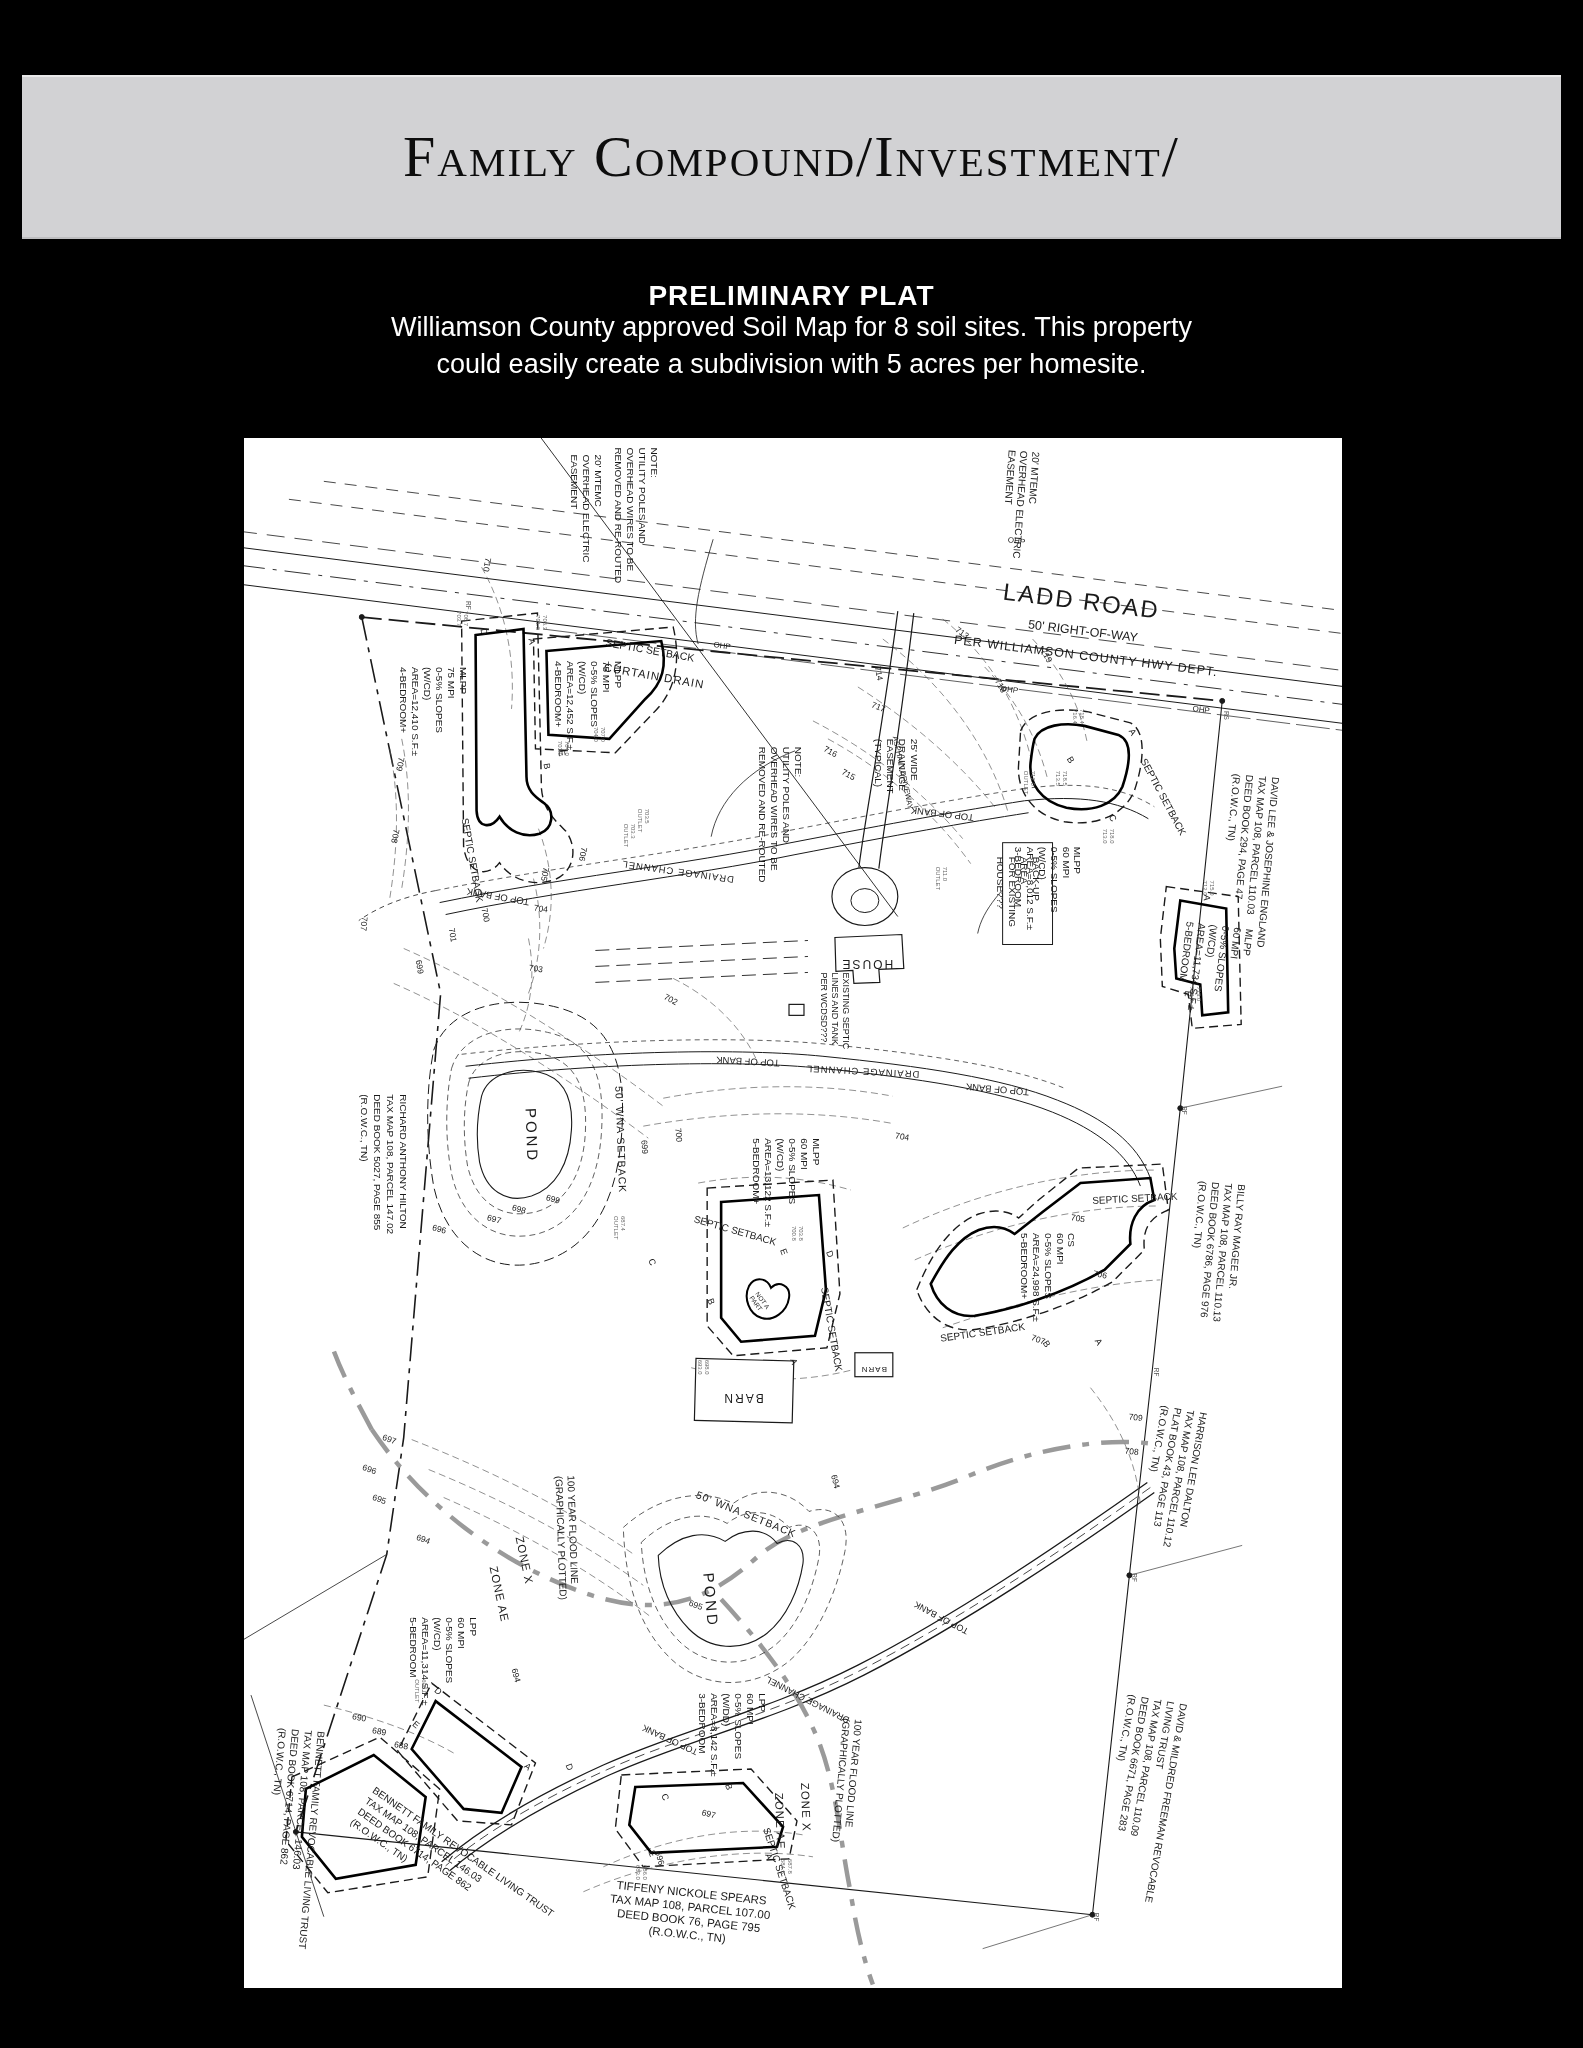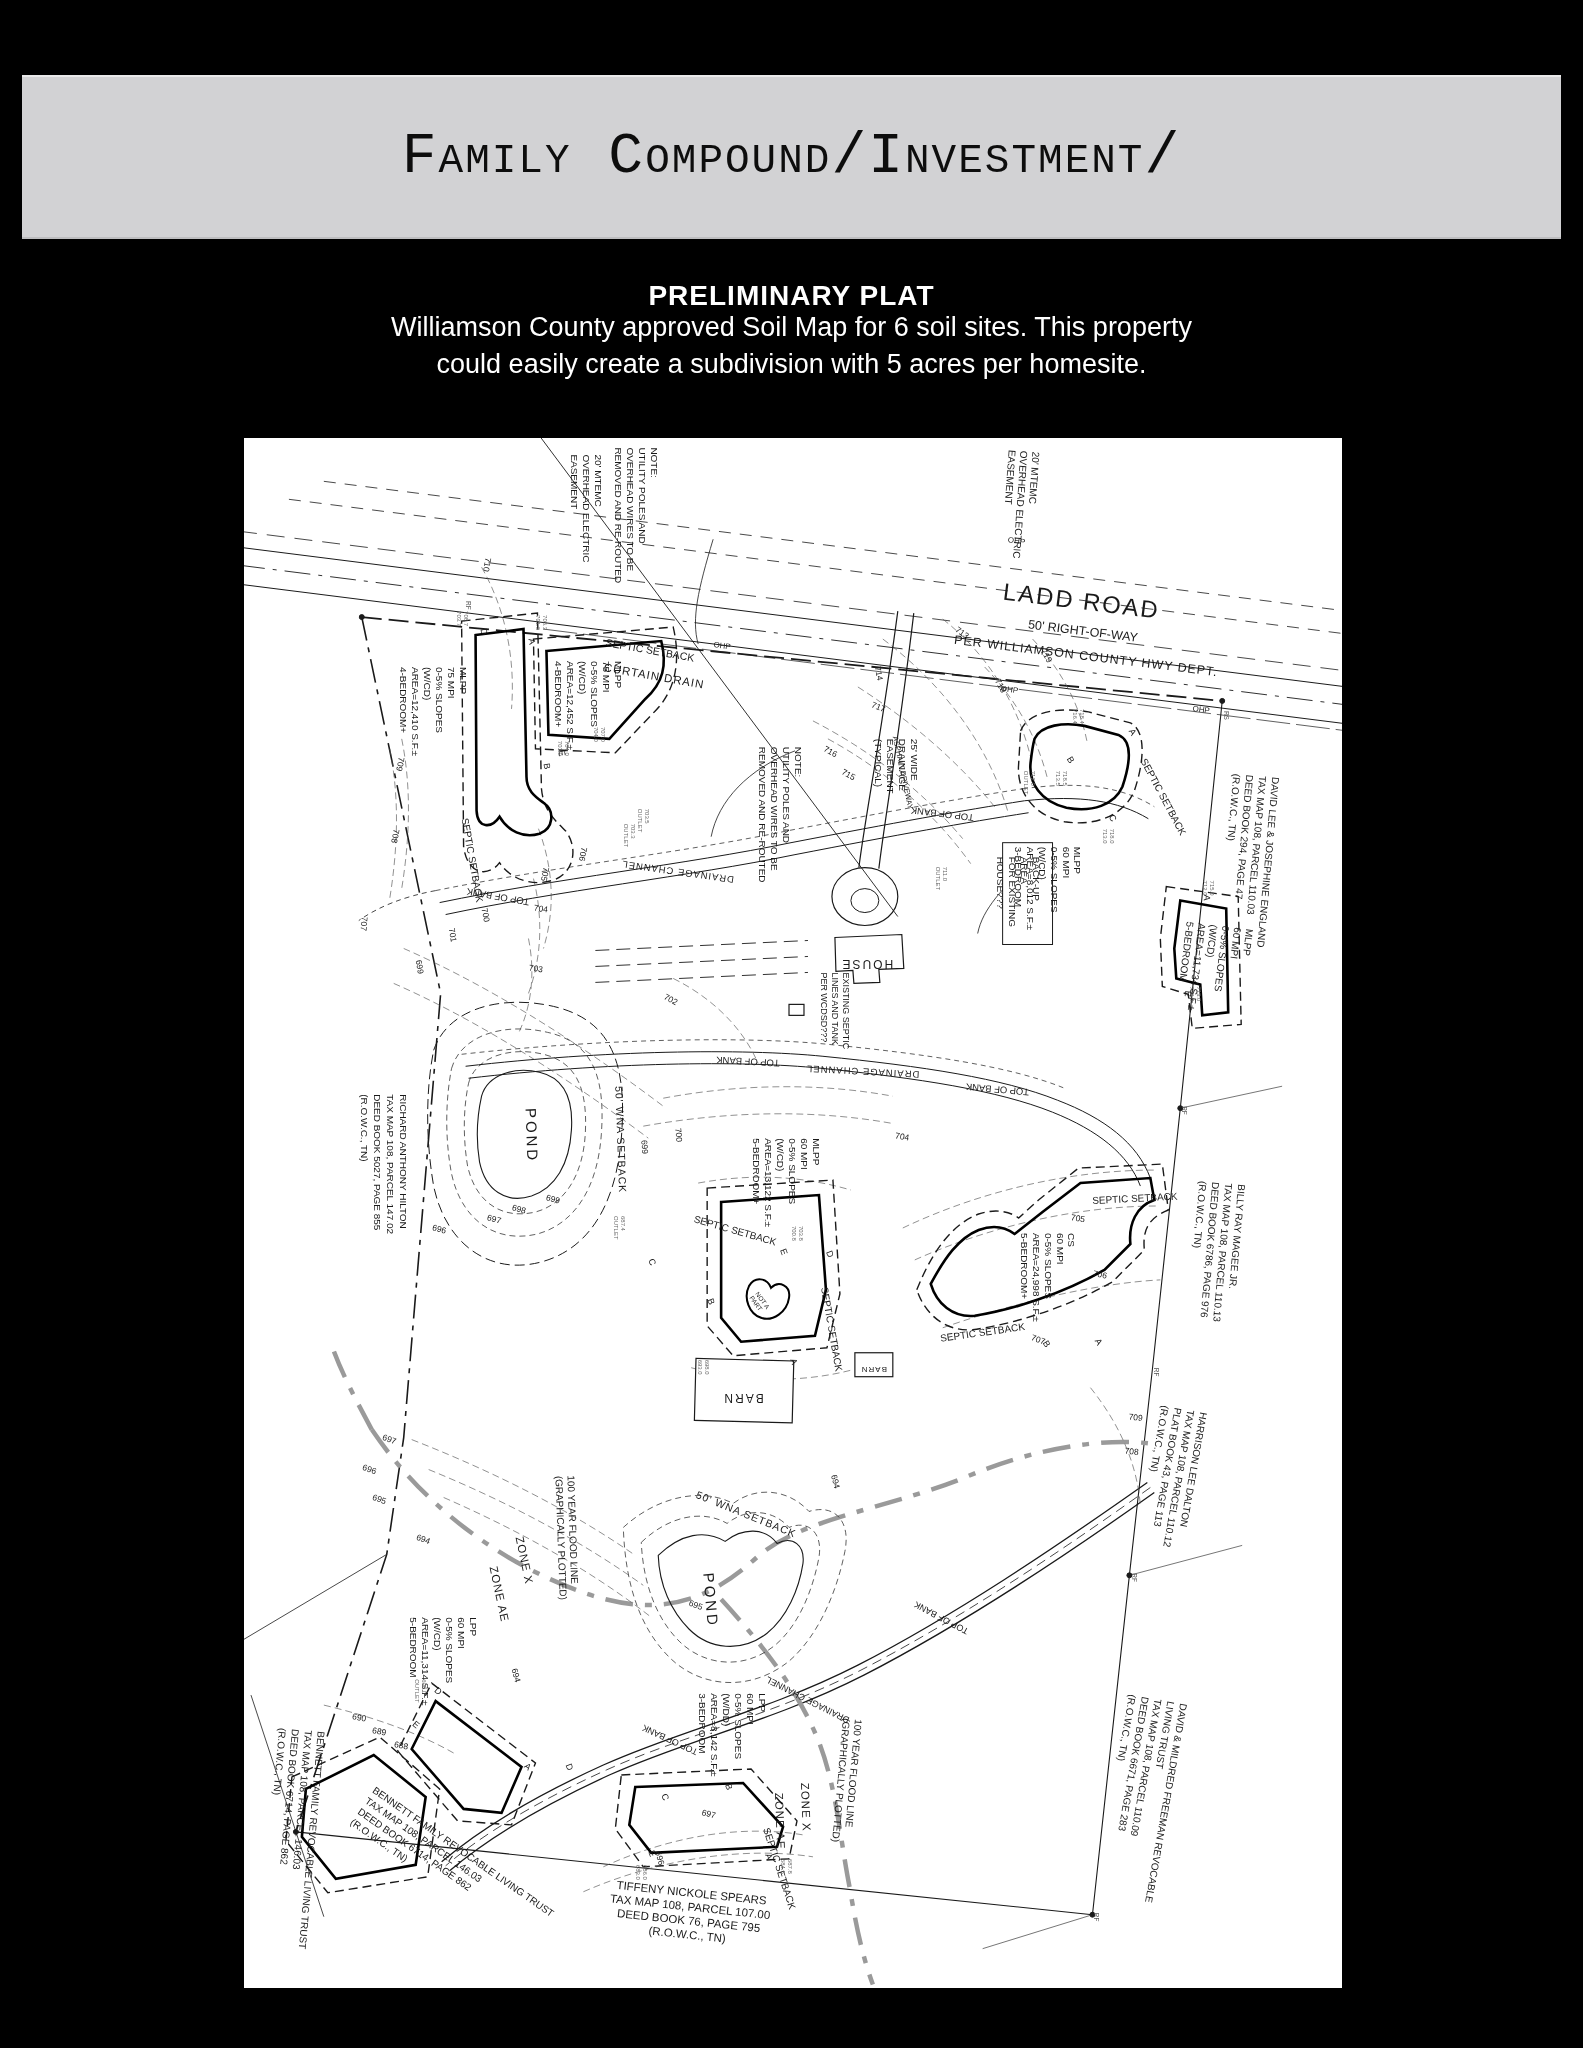--- a/index.html
+++ b/index.html
@@ -1,37 +1,37 @@
 <!DOCTYPE html>
 <html><head>
 <meta charset="utf-8">
 <style>
   html,body{margin:0;padding:0;background:#000;}
   body{width:1583px;height:2048px;position:relative;font-family:"Liberation Sans",sans-serif;overflow:hidden;}
   .banner{position:absolute;left:22px;top:75px;width:1539px;height:160px;background:#d2d2d4;
           border-top:2px solid #e9e9ea;border-bottom:2px solid #bdbdbf;
           display:flex;flex-direction:column;justify-content:center;align-items:center;}
-  .banner-line{font-family:Liberation Mono, monospace;font-variant:small-caps;font-weight:500;
+  .banner-line{font-family:Liberation Serif, serif;font-variant:small-caps;font-weight:500;
           font-size:58px;line-height:74px;color:#0d0d0d;letter-spacing:2px;white-space:nowrap;}
   .plat-heading{position:absolute;left:0;top:280px;width:100%;text-align:center;color:#fff;
           font-size:28px;font-weight:bold;letter-spacing:1px;}
   .plat-sub{position:absolute;left:0;width:100%;text-align:center;color:#fff;font-size:27px;font-weight:400;}
   .sub1{top:312px;} .sub2{top:349px;}
   .map-wrap{position:absolute;left:244px;top:438px;width:1098px;height:1550px;background:#fff;}
   svg text{font-family:"Liberation Sans",sans-serif;}
 </style>
 </head>
 <body>
 
 <div class="banner">
   <div class="banner-line">Family Compound/Investment/</div>
 </div>
 
 <div class="plat-heading">PRELIMINARY PLAT</div>
-<div class="plat-sub sub1">Williamson County approved Soil Map for 6 soil sites. This property</div>
+<div class="plat-sub sub1">Williamson County approved Soil Map for 8 soil sites. This property</div>
 <div class="plat-sub sub2">could easily create a subdivision with 5 acres per homesite.</div>
 
 <div class="map-wrap">
 <svg id="plat-svg" width="1098" height="1550" viewBox="0 0 1100 1550" xmlns="http://www.w3.org/2000/svg">
 
   <g stroke="#1a1a1a" fill="none" stroke-linecap="butt">
 
     <g>
       <path d="M-5,92 L1105,232" stroke-width="0.8" stroke-dasharray="18 10"></path>
       <path d="M-5,108 L1105,248" stroke-width="1"></path>

